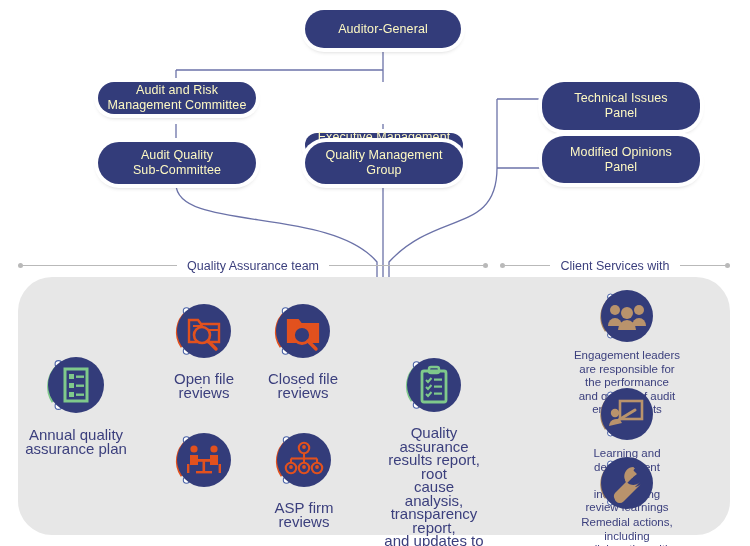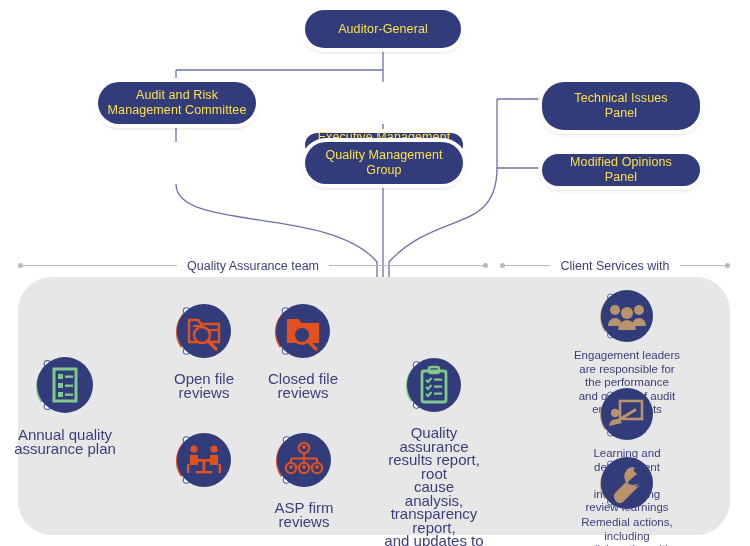--- a/index.html
+++ b/index.html
@@ -10,21 +10,21 @@
   }
   #stage{position:absolute;inset:0;}
 
   
   #links{position:absolute;left:0;top:0;width:750px;height:546px;}
 
   
   .node{
     position:absolute;
     background:#333c7a;
-    color:#fde047;
+    color:#fef9c3;
     border-radius:22px;
     display:flex;align-items:center;justify-content:center;
     text-align:center;
     font-size:12.5px;
     line-height:15px;
     letter-spacing:.1px;
     box-shadow:0 0 0 4px #ffffff, 0 3px 5px rgba(0,0,0,.28);
     z-index:5;
     padding:0 6px;
     box-sizing:border-box;
@@ -111,63 +111,67 @@
       <path d="M516,379.5 L524,383 L516,386.5 Z" stroke="none"></path>
     </g>
   </svg>
 
   <div id="panel"></div>
 
   <div class="node" style="left:305px;top:10px;width:156px;height:38px;">
     <span style="white-space:pre-line">Auditor-General</span>
   </div>
 
-  <div class="node" style="left:98px;top:82px;width:158px;height:42px;">
+  <div class="node" style="left:98px;top:82px;width:158px;height:32px;">
     <span style="white-space:pre-line">Audit and Risk
 Management Committee</span>
   </div>
 
   <div class="node" style="left:305px;top:85px;width:158px;height:24px;margin-top:48px;">
     <span style="white-space:pre-line">Executive Management
 Group</span>
   </div>
 
   <div class="node" style="left:542px;top:82px;width:158px;height:48px;">
     <span style="white-space:pre-line">Technical Issues
 Panel</span>
   </div>
 
+  <div class="node" style="left:98px;top:142px;width:158px;height:42px;">
+    <span style="white-space:pre-line">Audit Quality
+Sub-Committee</span>
+  </div>
 
   <div class="node" style="left:305px;top:142px;width:158px;height:42px;">
     <span style="white-space:pre-line">Quality Management
 Group</span>
   </div>
 
-  <div class="node" style="left:542px;top:154px;width:158px;height:32px;">
+  <div class="node" style="left:542px;top:136px;width:158px;height:47px;">
     <span style="white-space:pre-line">Modified Opinions
 Panel</span>
   </div>
 
   <div class="team-rule" style="left:18px;width:470px;">
     <span class="rule-dot"></span>
     <span class="rule-line"></span>
     <span class="team-label">Quality Assurance team</span>
     <span class="rule-line"></span>
     <span class="rule-dot"></span>
   </div>
 
   <div class="team-rule" style="left:500px;width:230px;">
     <span class="rule-dot"></span>
     <span class="rule-line"></span>
     <span class="team-label">Client Services with</span>
     <span class="rule-line"></span>
     <span class="rule-dot"></span>
   </div>
 
-  <div class="item row-item" style="left:5px;top:348px;width:120px;">
+  <div class="item row-item" style="left:16px;top:348px;width:120px;">
     <div class="disc-wrap" style="width:74px;height:74px;">
       <svg class="ring-svg" width="74" height="74" viewBox="0 0 74 74">
         <path d="M14,54 A28,28 0 0 1 20,17" fill="none" stroke="#7fc98b" stroke-width="3"></path>
         <path d="M54,17 A28,28 0 0 1 48,57" fill="none" stroke="#7fc98b" stroke-width="3"></path>
         <circle cx="19.5" cy="16" r="3.4" fill="#ffffff" stroke="#4a63a8" stroke-width="1.1"></circle>
         <circle cx="19.5" cy="58" r="3.4" fill="#ffffff" stroke="#4a63a8" stroke-width="1.1"></circle>
       </svg>
       <div class="disc" style="left:9px;top:9px;width:56px;height:56px;"></div>
       <svg style="position:absolute;left:9px;top:9px;" width="56" height="56" viewBox="0 0 56 56">
         <rect x="17" y="12" width="22" height="32" fill="none" stroke="#7fc98b" stroke-width="3"></rect>

